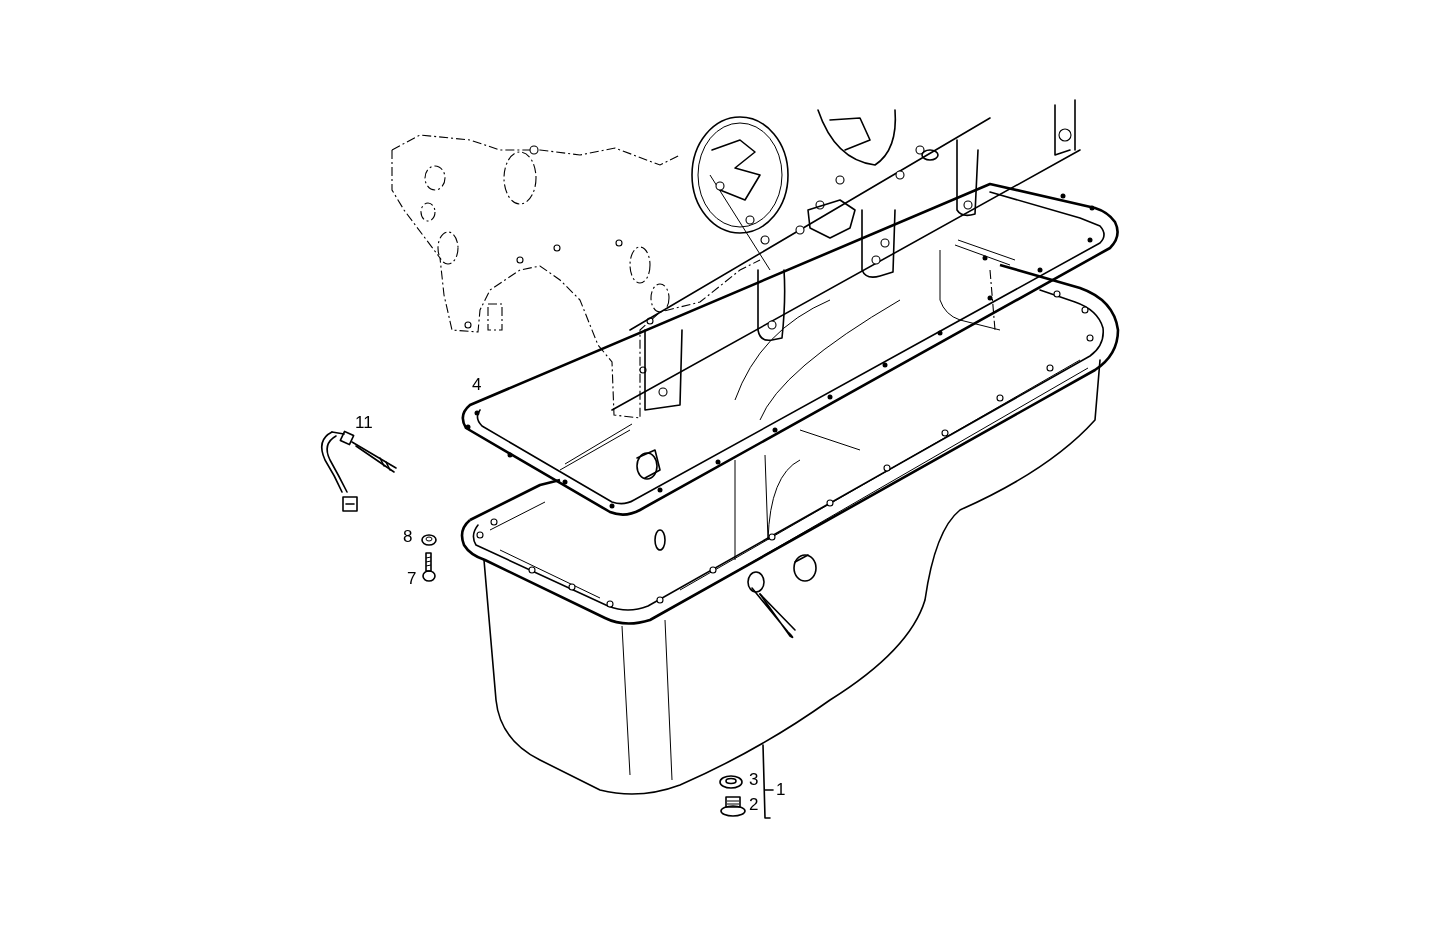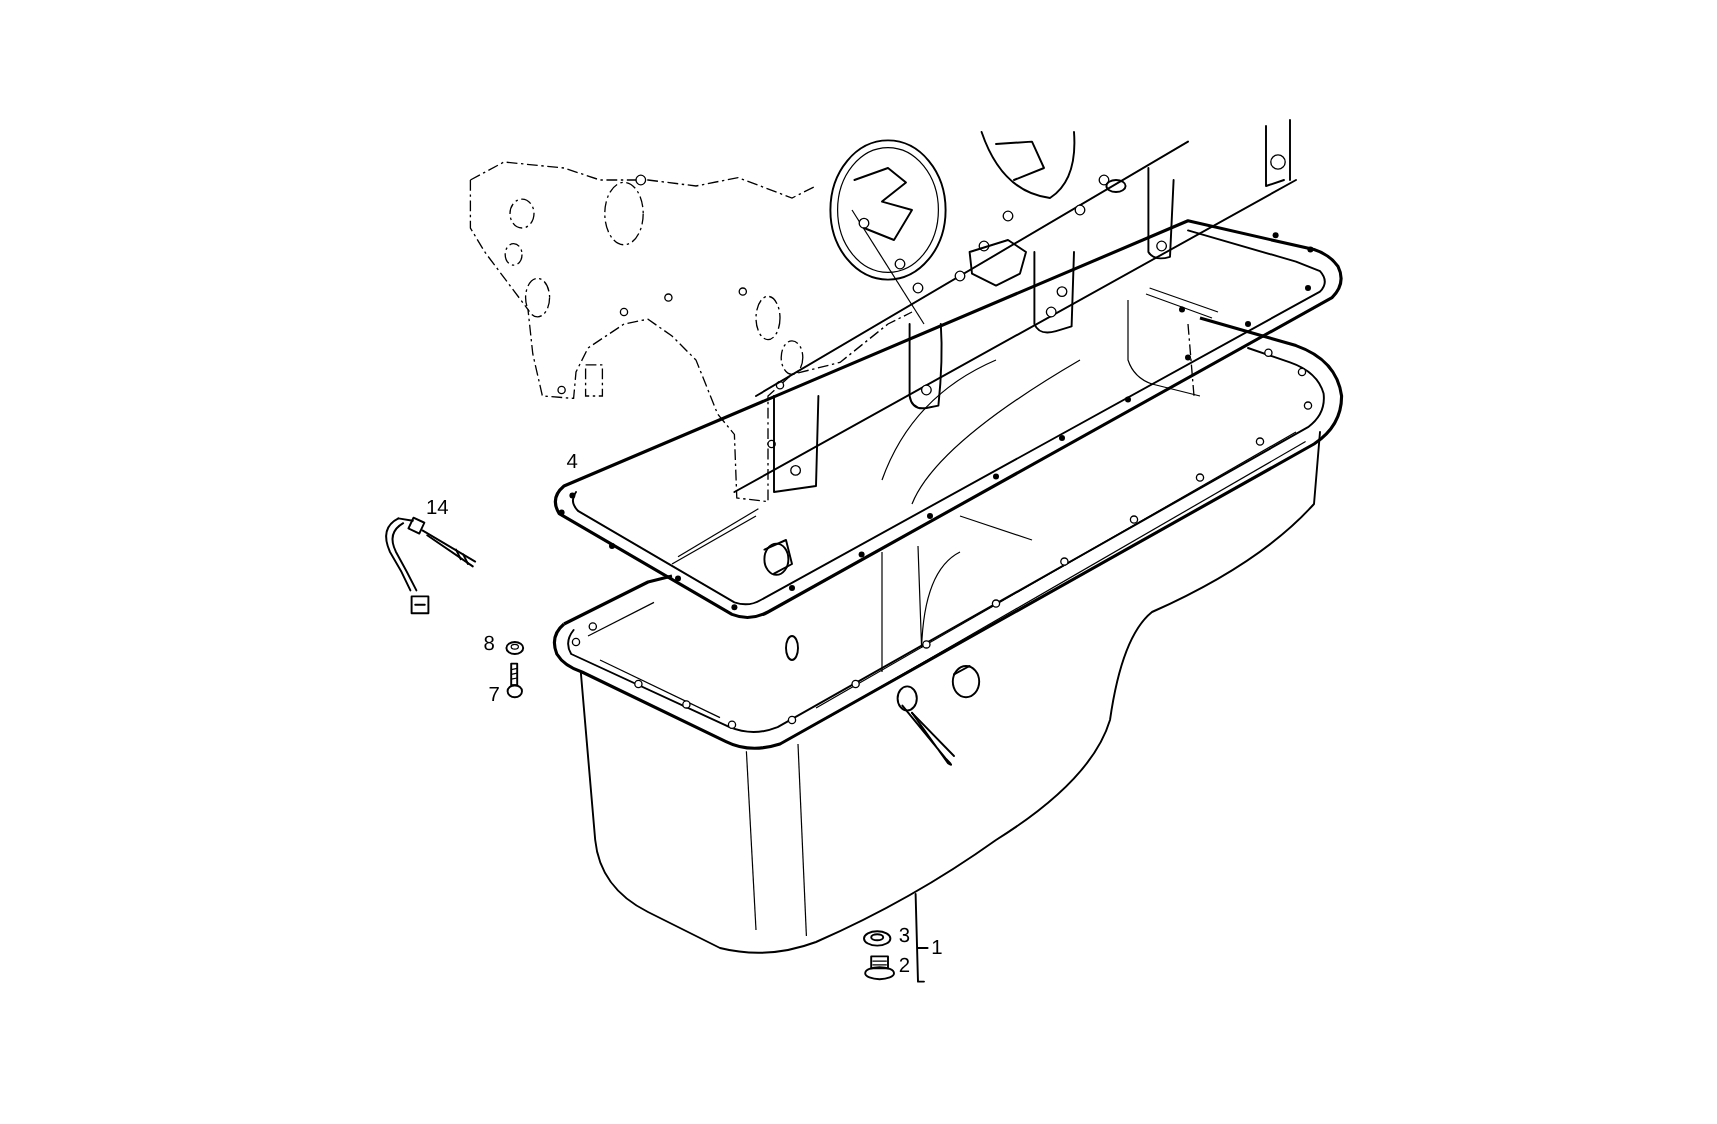--- a/index.html
+++ b/index.html
@@ -181,20 +181,20 @@
     </g>
 
     <g>
       <rect class="ln" x="426" y="553" width="5" height="18"></rect>
       <path class="thin" d="M426 558 L431 557 M426 562 L431 561 M426 566 L431 565"></path>
       <ellipse class="ln" cx="429" cy="576" rx="6" ry="5"></ellipse>
     </g>
   </svg>
 
   
-  <span class="callout" style="left:355px;top:414px;">14</span>
+  <span class="callout" style="left:355px;top:414px;">11</span>
   <span class="callout" style="left:472px;top:376px;">4</span>
   <span class="callout" style="left:403px;top:528px;">8</span>
   <span class="callout" style="left:407px;top:570px;">7</span>
   <span class="callout" style="left:749px;top:771px;">3</span>
   <span class="callout" style="left:749px;top:796px;">2</span>
   <span class="callout" style="left:776px;top:781px;">1</span>
 </div>
 
 </body></html>

